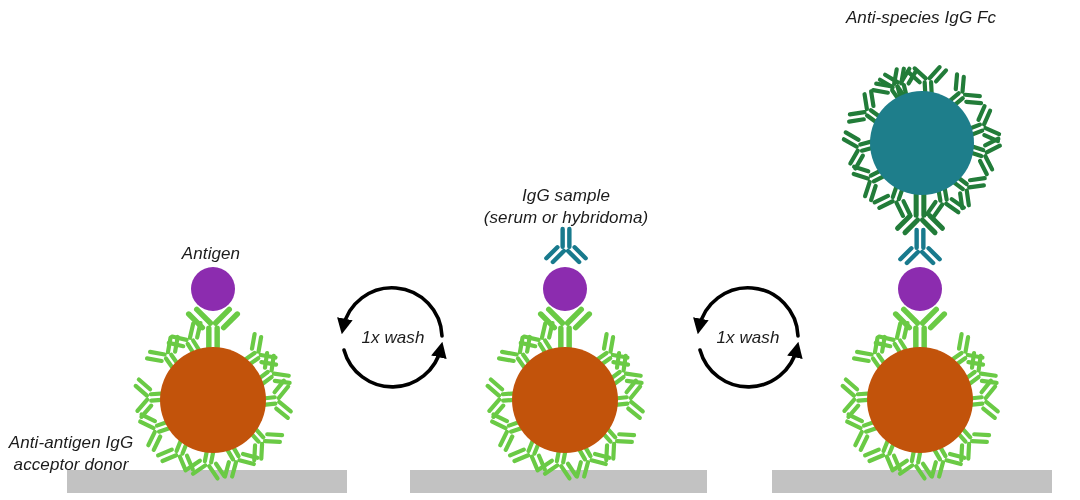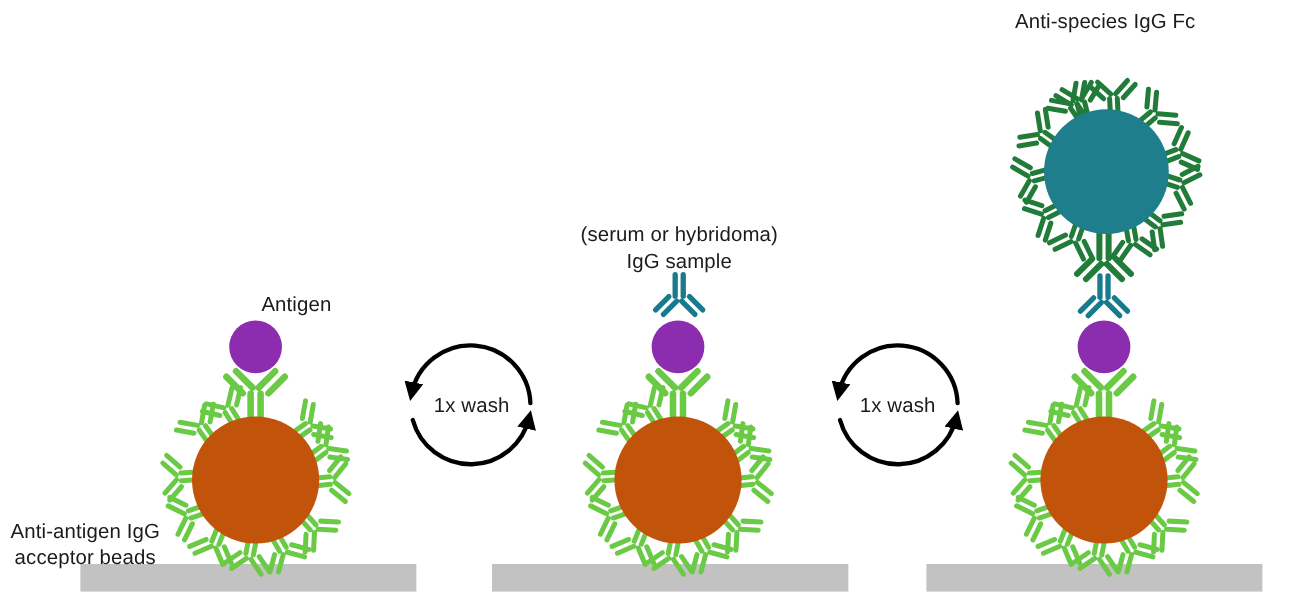--- a/index.html
+++ b/index.html
@@ -21,21 +21,21 @@
   .lbl {
     position: absolute;
     transform: translateX(-50%);
     text-align: center;
     white-space: nowrap;
     color: #1b1b1b;
     font-size: 17px;
     line-height: 22px;
     letter-spacing: 0.1px;
   }
-  .lbl span { display: block; }
+  .lbl span { display: block; font-style: italic; }
 </style>
 </head>
 <body>
 
 <div class="stage">
 
   <svg class="canvas" viewBox="0 0 1080 500" aria-hidden="true">
     <defs>
       <g id="ab" fill="none" stroke-width="4.2" stroke-linecap="round">
         <path d="M-3.2 4 L-3.2 21 M3.2 4 L3.2 21 M-2 0 L-12.5 -10.5 M2 0 L12.5 -10.5 M-8.2 3.6 L-18.7 -6.9 M8.2 3.6 L18.7 -6.9"></path>
@@ -133,32 +133,32 @@
           <use href="#ab" transform="rotate(265) translate(0,-65) rotate(-10)"></use>
           <use href="#ab" transform="rotate(300) translate(0,-65) rotate(6)"></use>
           <use href="#ab" transform="rotate(333) translate(0,-65) rotate(-8)"></use>
           <use href="#ab" transform="translate(-2,77) rotate(180) scale(1.2)"></use>
         </g>
         <circle r="52" fill="#1e7e8b"></circle>
       </g>
     </g>
   </svg>
 
-  <div class="lbl" style="left:211px; top:243px;margin-left:36px;">
+  <div class="lbl" style="left:211px; top:243px;">
     <span>Antigen</span>
   </div>
 
   <div class="lbl" style="left:71px; top:432px;">
     <span>Anti-antigen IgG</span>
-    <span>acceptor beads</span>
+    <span>acceptor donor</span>
   </div>
 
   <div class="lbl" style="left:566px; top:185px;">
+    <span>IgG sample</span>
     <span>(serum or hybridoma)</span>
-    <span>IgG sample</span>
   </div>
 
   <div class="lbl" style="left:921px; top:7px;">
     <span>Anti-species IgG Fc</span>
   </div>
 
   <div class="lbl" style="left:393px; top:327px;">
     <span>1x wash</span>
   </div>
 

